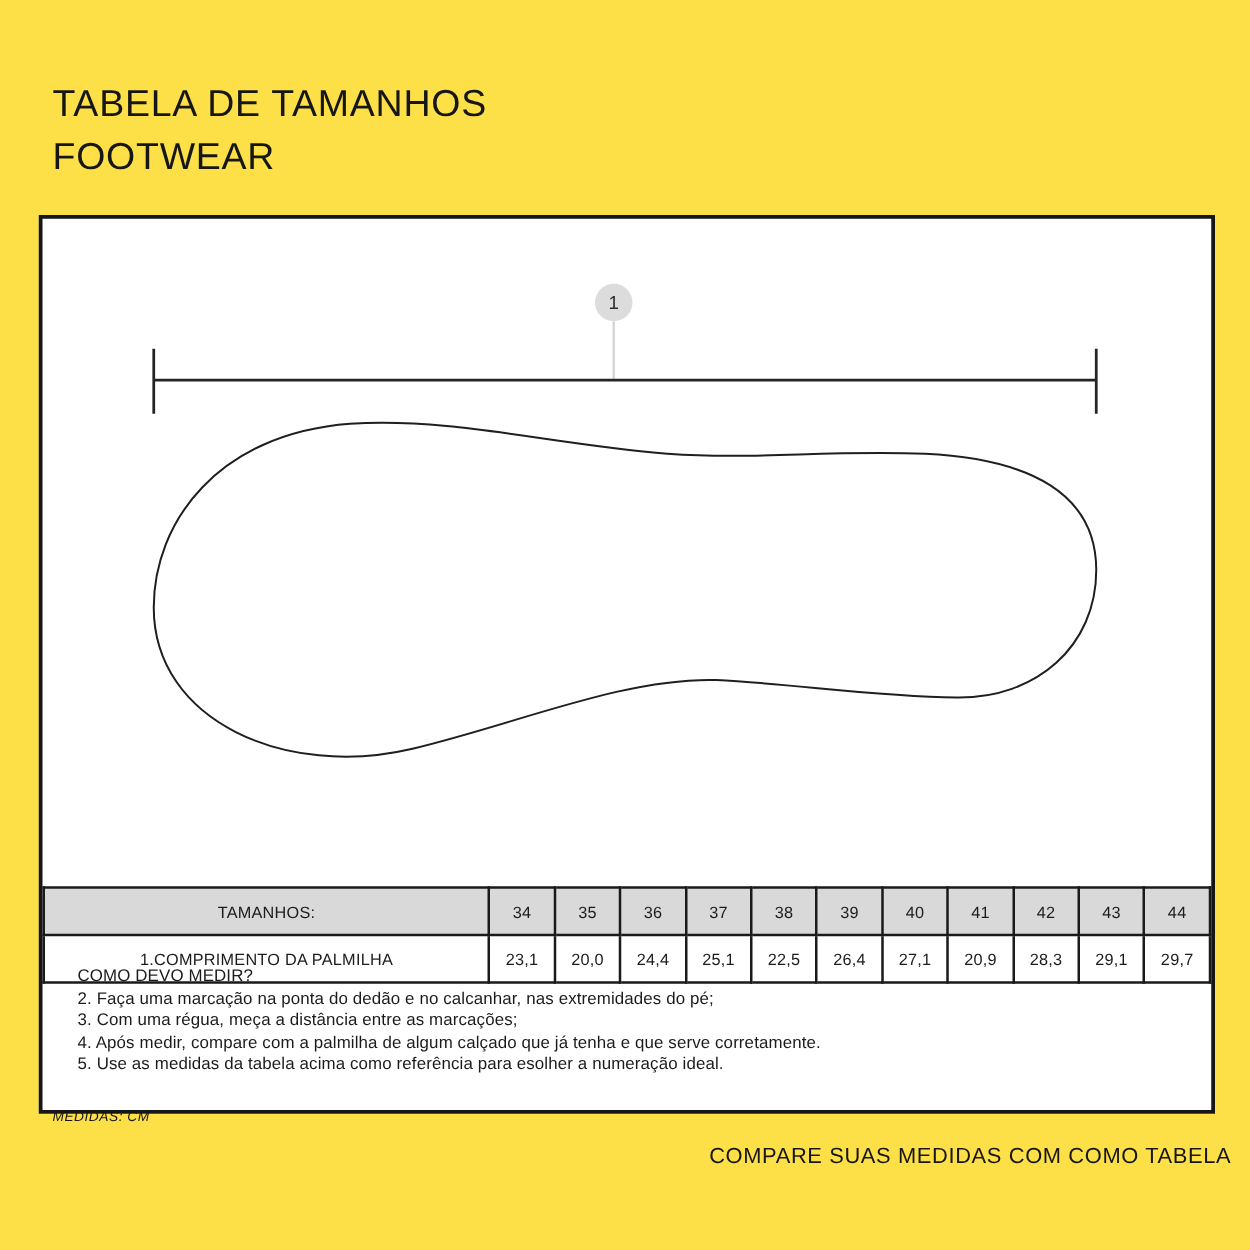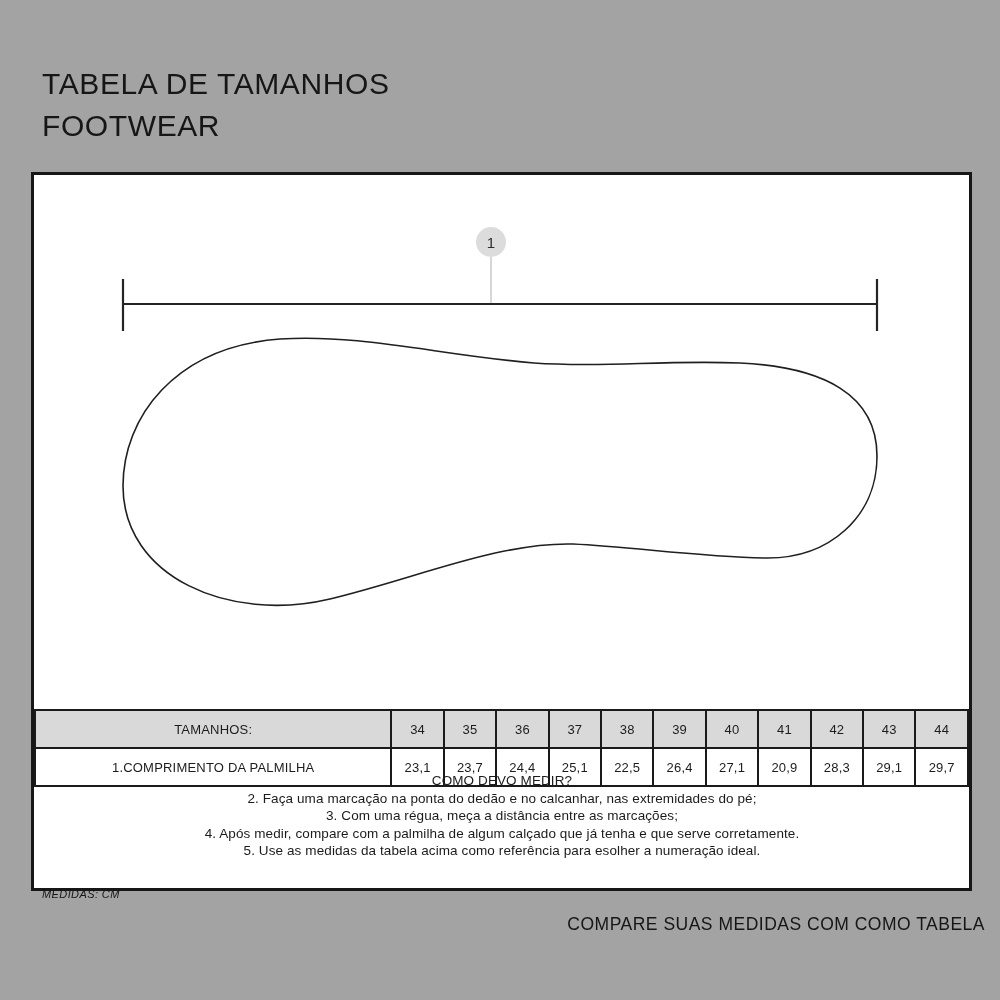--- a/index.html
+++ b/index.html
@@ -3,21 +3,21 @@
 <meta charset="utf-8">
 <style>
   * { margin: 0; padding: 0; box-sizing: border-box; }
   html, body {
     width: 1000px; height: 1000px;
     background: #ffffff;
     font-family: "Liberation Sans", sans-serif;
     color: #1a1a1a;
     position: relative;
   }
-  .page { position: absolute; inset: 0; width: 1000px; height: 1000px; background: #a3a3a3; }
+  .page { position: absolute; inset: 0; width: 1000px; height: 1000px; background: #fde047; }
 
   .title {
     position: absolute; left: 42px; top: 63px;
     font-size: 30px; line-height: 42px; font-weight: 500;
     letter-spacing: 0.6px; color: #161616; white-space: pre-line;
   }
 
   .chart-box {
     position: absolute; left: 31px; top: 172px;
     width: 941px; height: 719px;
@@ -55,21 +55,21 @@
   }
   table.size-table tr.hdr td { background: #d9d9d9; }
   table.size-table td.lbl { width: 38.2%; }
 
   .instructions {
     position: absolute; left: 28px; top: 597px;
     width: 880px;
     font-size: 13.5px; line-height: 17.5px;
     color: #1b1b1b; letter-spacing: 0.1px;
   }
-  .instructions div { white-space: nowrap; text-align: center; }
+  .instructions div { white-space: nowrap; }
 
   .footer-left {
     position: absolute; left: 42px; top: 888px;
     font-size: 11px; letter-spacing: 0.4px; color: #161616; font-style: italic;
   }
   .footer-right {
     position: absolute; right: 15px; top: 914px;
     font-size: 17.5px; letter-spacing: 0.5px; color: #161616;
   }
 </style>
@@ -118,21 +118,21 @@
         <td>39</td>
         <td>40</td>
         <td>41</td>
         <td>42</td>
         <td>43</td>
         <td>44</td>
       </tr>
       <tr>
         <td class="lbl">1.COMPRIMENTO DA PALMILHA</td>
         <td>23,1</td>
-        <td>23,7</td>
+        <td>20,0</td>
         <td>24,4</td>
         <td>25,1</td>
         <td>22,5</td>
         <td>26,4</td>
         <td>27,1</td>
         <td>20,9</td>
         <td>28,3</td>
         <td>29,1</td>
         <td>29,7</td>
       </tr>

